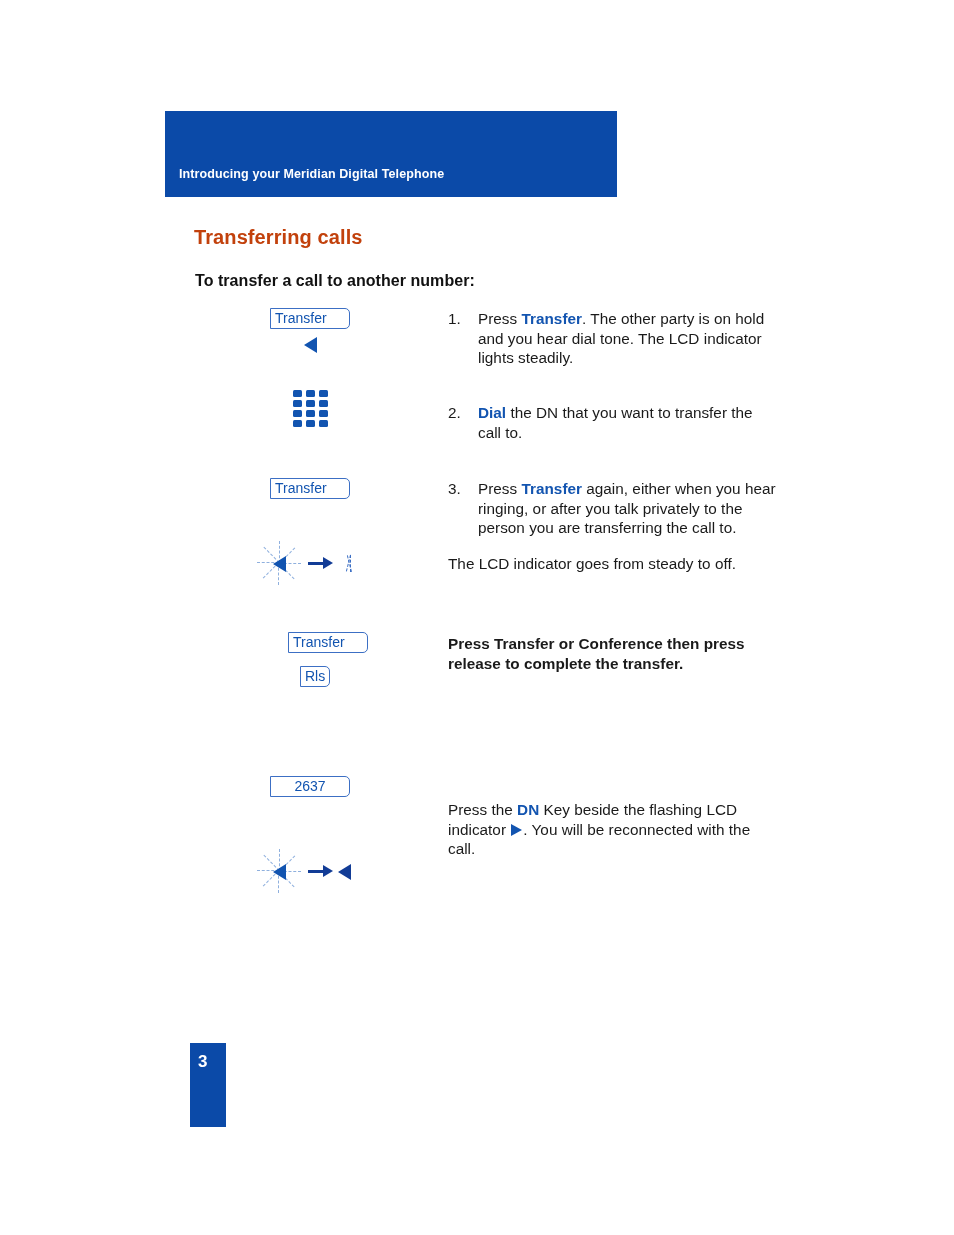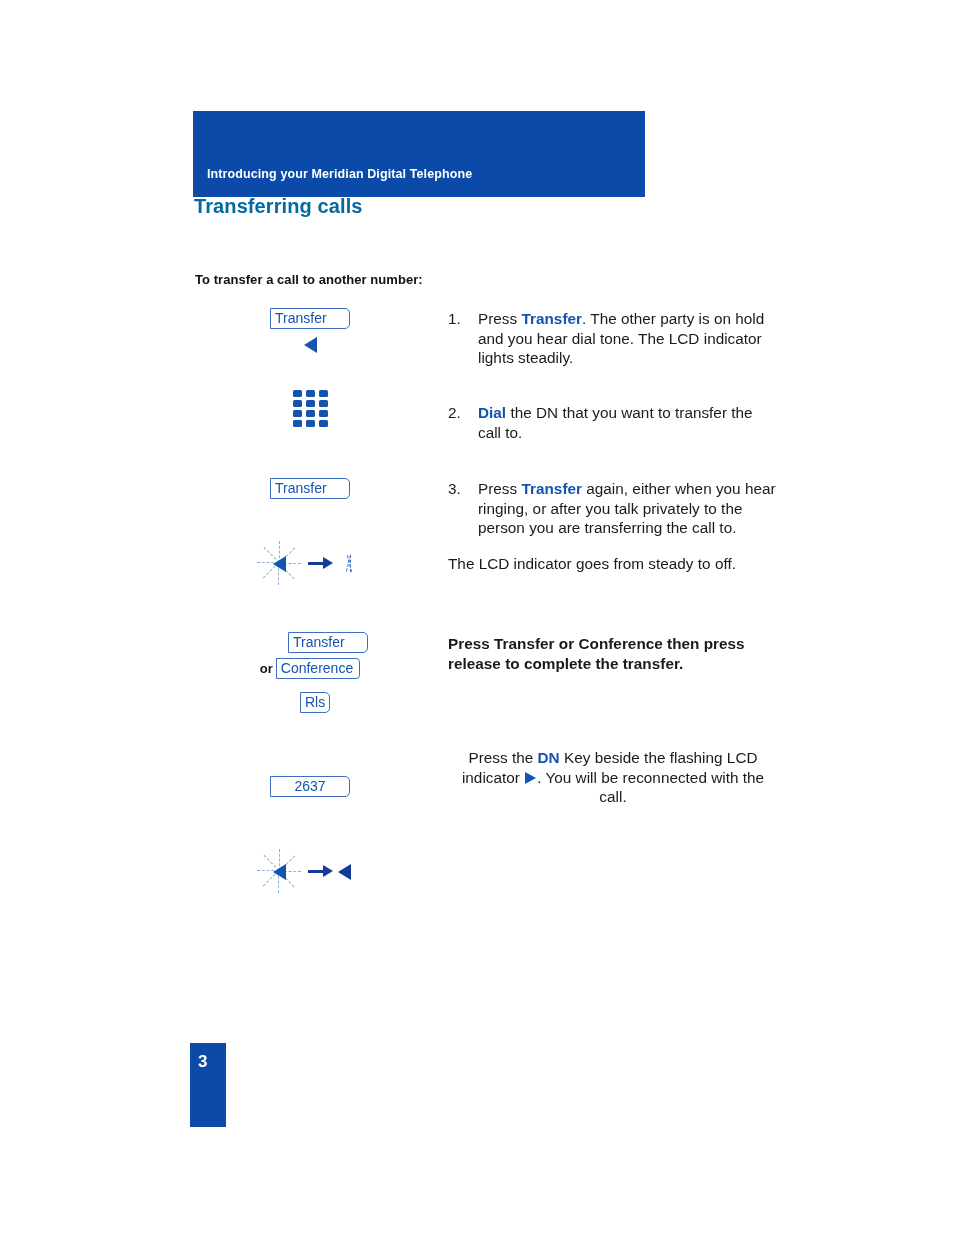--- a/index.html
+++ b/index.html
@@ -17,60 +17,60 @@
   }
 
   .page {
     position: absolute;
     inset: 0;
   }
 
   
   .header-bar {
     position: absolute;
-    left: 193px;
+    left: 165px;
     top: 111px;
     width: 452px;
     height: 86px;
     background: #0B4AA8;
   }
   .header-bar-title {
     position: absolute;
     left: 14px;
     bottom: 16px;
     color: #ffffff;
     font-size: 12.5px;
     font-weight: bold;
     letter-spacing: 0.1px;
     white-space: nowrap;
   }
 
   
   .section-heading {
     position: absolute;
     left: 194px;
-    top: 195px;
+    top: 226px;
     font-size: 20px;
     font-weight: bold;
-    color: #0369a1;
+    color: #c2410c;
     letter-spacing: 0.1px;
   }
   .intro-line {
     position: absolute;
     left: 195px;
     top: 243px;
     font-size: 15.5px;
     color: #1a1a1a;
     letter-spacing: 0.05px;
   }
   .subheading {
     position: absolute;
     left: 195px;
     top: 272px;
-    font-size: 13px;
+    font-size: 16px;
     font-weight: bold;
     color: #111111;
     letter-spacing: 0.05px;
   }
 
   
   .icon-col {
     position: absolute;
     left: 190px;
     width: 240px;
@@ -323,33 +323,30 @@
         <span class="seg" style="left:13px; top:0px; width:17px; transform:rotate(90deg);"></span>
       </span>
     </span>
   </div>
   <div class="text-col" style="top:554px;">The LCD indicator goes from steady to off.</div>
 
   <div class="icon-col" style="top:632px;">
     <div style="margin-left:36px;">
       <span class="keybox wide">Transfer</span>
     </div>
-    <div style="margin-top:5px; margin-left:0px;">
-      <span class="or-label">or</span><span class="keybox tight">Conference</span>
-    </div>
     <div style="margin-top:13px; margin-left:10px;">
       <span class="keybox rls">Rls</span>
     </div>
   </div>
   <div class="text-col" style="top:634px;font-weight:bold;">Press Transfer or Conference then press release to complete the transfer.</div>
 
   <div class="icon-col" style="top:776px;">
     <span class="keybox num">2637</span>
   </div>
-  <div class="text-col" style="top:748px;text-align:center;">
+  <div class="text-col" style="top:800px;">
     <span>Press the </span><b class="kw">DN</b><span> Key beside the flashing LCD indicator </span><span class="tri-right-inline"></span><span>. You will be reconnected with the call.</span>
   </div>
 
   <div class="icon-col" style="top:843px;">
     <span class="lcd-transition">
       <span class="flash">
         <span class="ray" style="transform:rotate(0deg);"></span>
         <span class="ray" style="transform:rotate(45deg);"></span>
         <span class="ray" style="transform:rotate(90deg);"></span>
         <span class="ray" style="transform:rotate(135deg);"></span>

